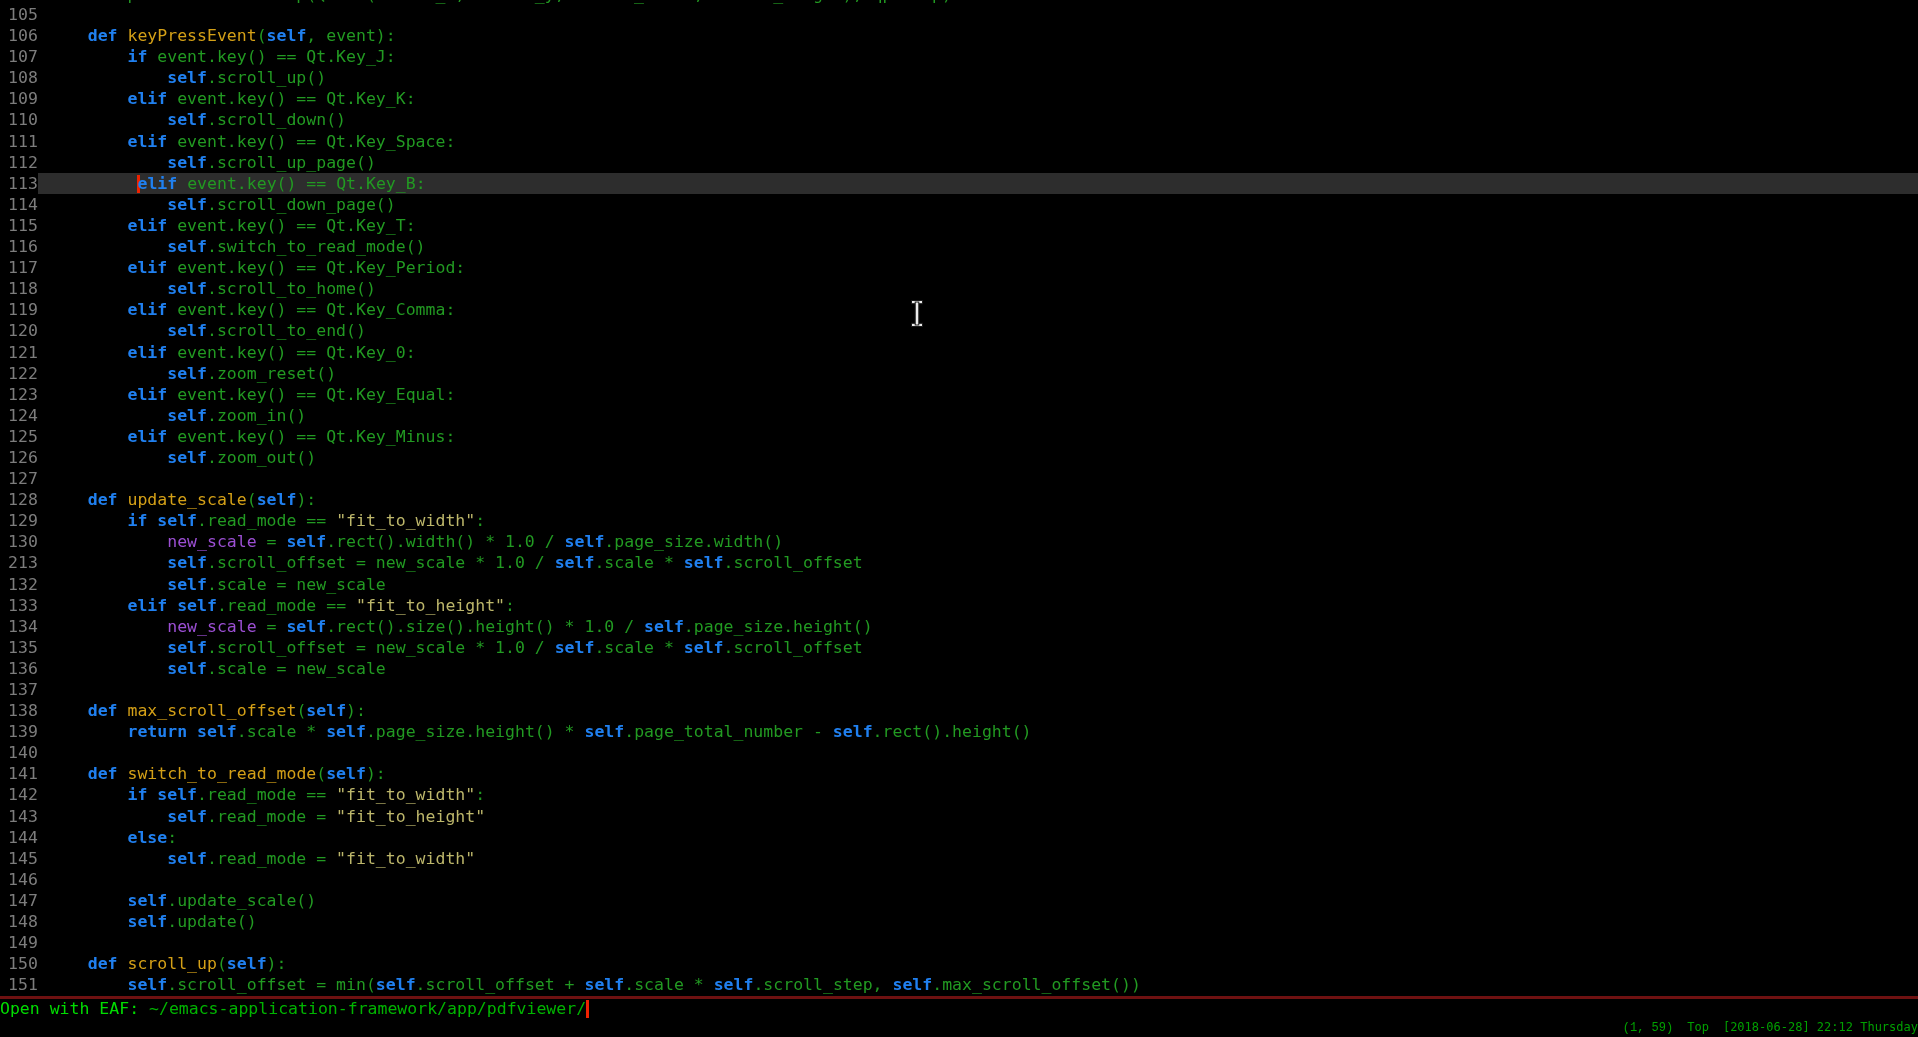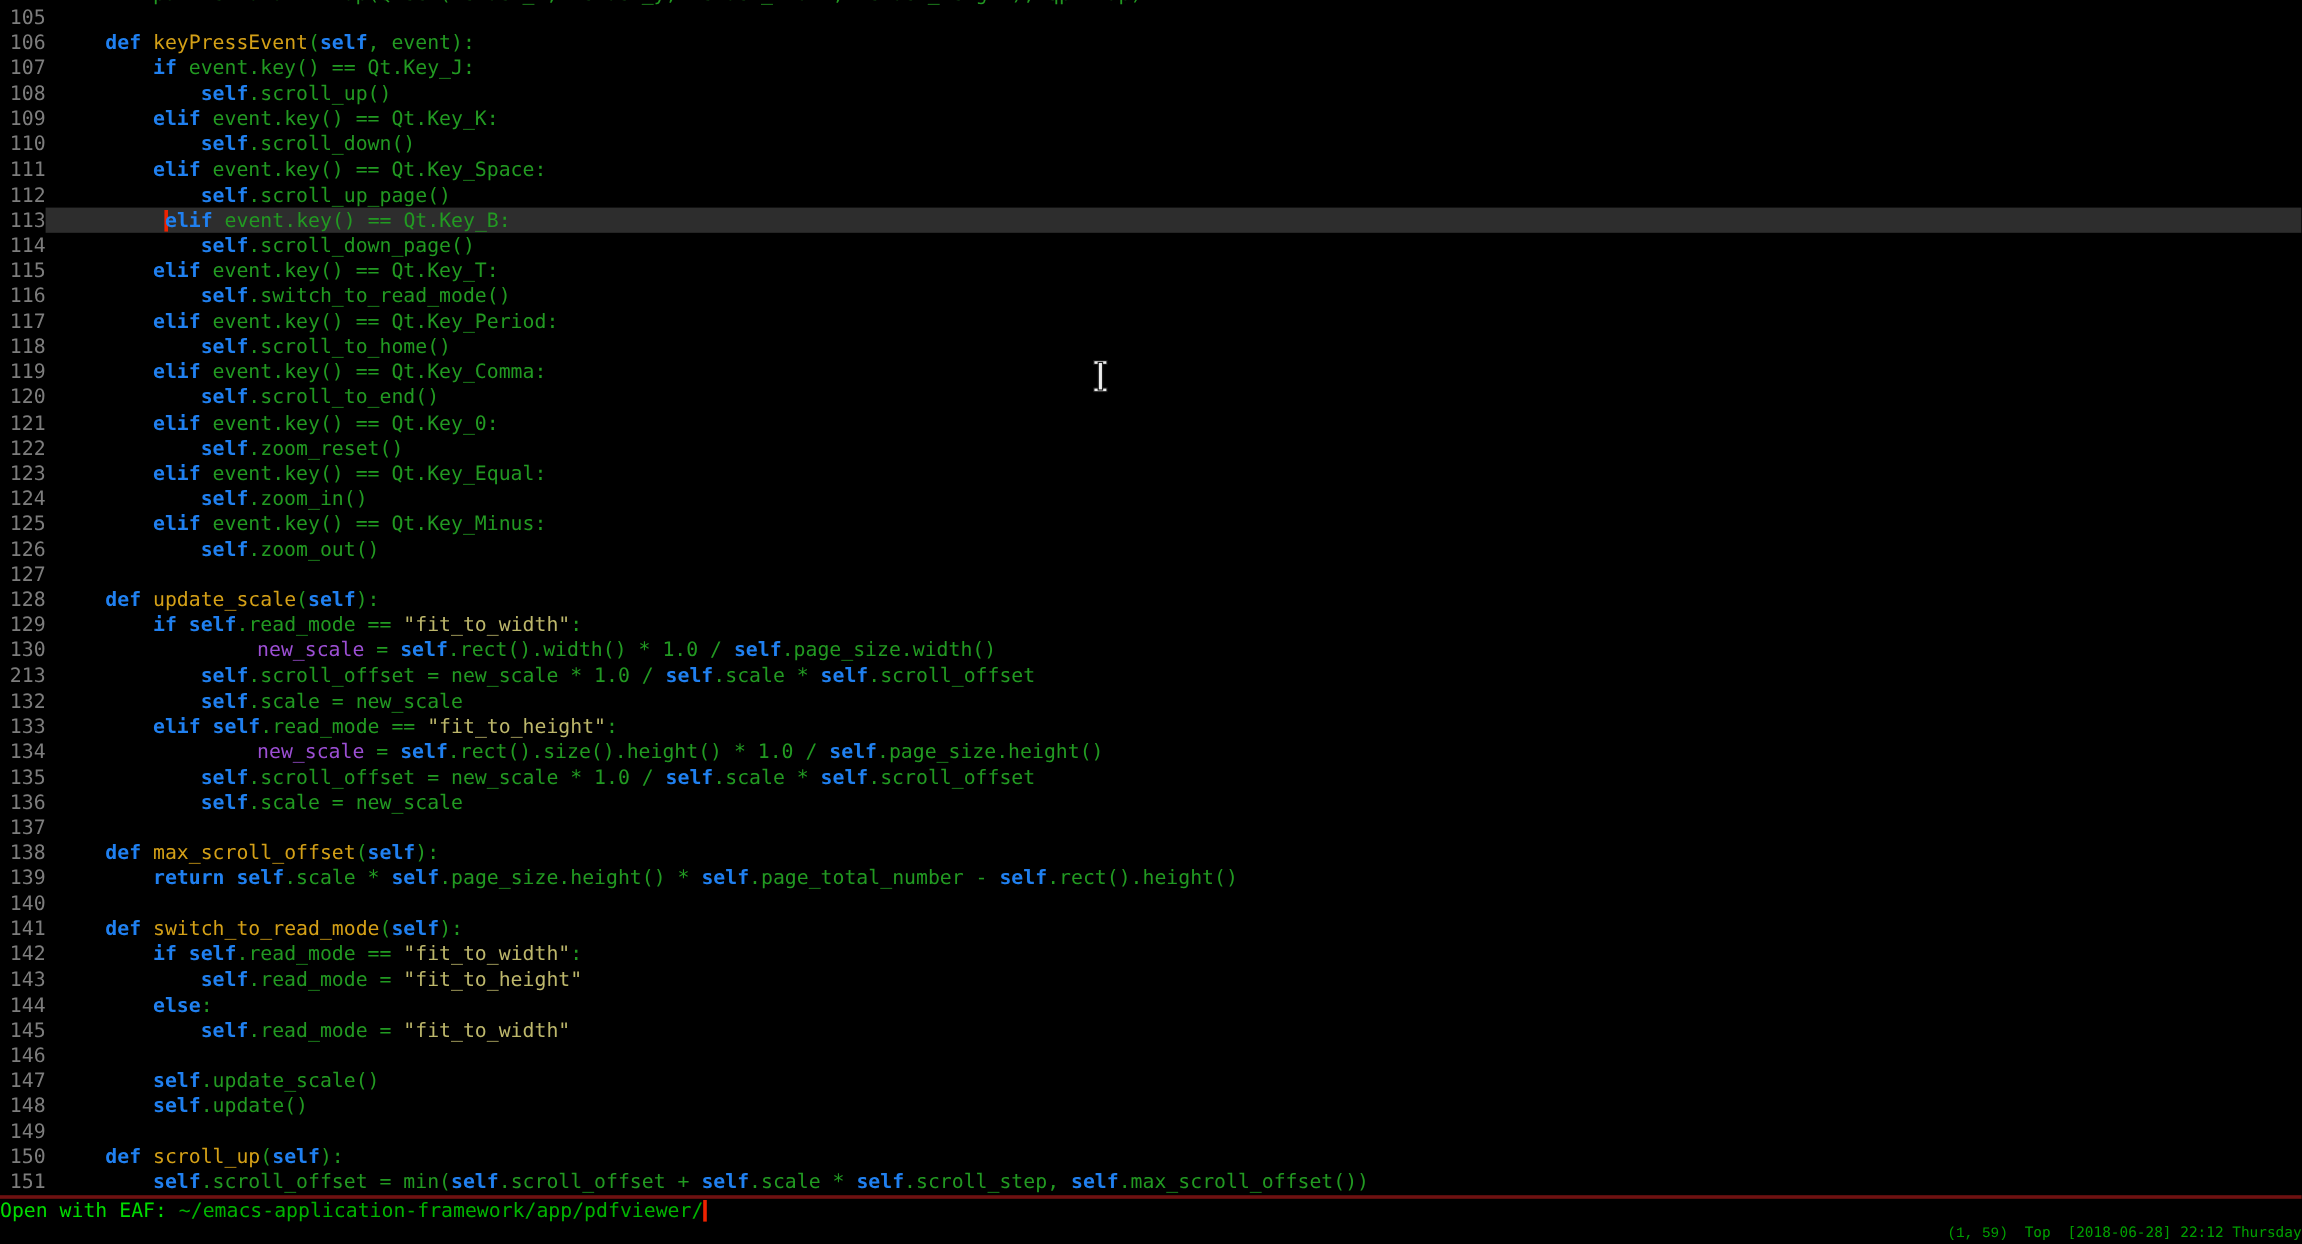--- a/index.html
+++ b/index.html
@@ -16,28 +16,28 @@
     position:absolute;left:0;top:0;width:1918px;height:5px;overflow:hidden;
   }
   #top-clip .line{margin-top:-16.5px;}
   #code-lines{position:absolute;left:0;top:4px;width:1918px;}
   .line{
     display:flex;height:21.1px;line-height:21.1px;
     font-size:16.5px;white-space:pre;
   }
   .ln{
     flex:0 0 30px;margin-left:8px;color:var(--linenum,#7d7d7d);
-    text-align:right;user-select:none;
+    text-align:center;user-select:none;
   }
   .cw{flex:1 1 auto;padding-left:10px;color:var(--code,#229a22);}
   .line.hl .cw{background:var(--hlline,#2d2d2d);padding-left:20px;}
   .t-d{color:var(--code,#229a22);}
   .t-k{color:var(--keyword,#2080f0);font-weight:bold;}
   .t-f{color:var(--funcname,#d4a017);}
-  .t-v{color:var(--variable,#9c4fd4);margin-left:47px;}
+  .t-v{color:var(--variable,#9c4fd4);}
   .t-s{color:var(--string,#bdb76b);}
   .cur{
     display:inline-block;width:2.5px;height:18px;margin-right:-2.5px;
     background:var(--cursor,#ee2200);vertical-align:text-bottom;
   }
   
   #mode-line{
     position:absolute;left:0;top:996px;width:1918px;height:3px;
     background:var(--modeline,#6e1111);
   }

